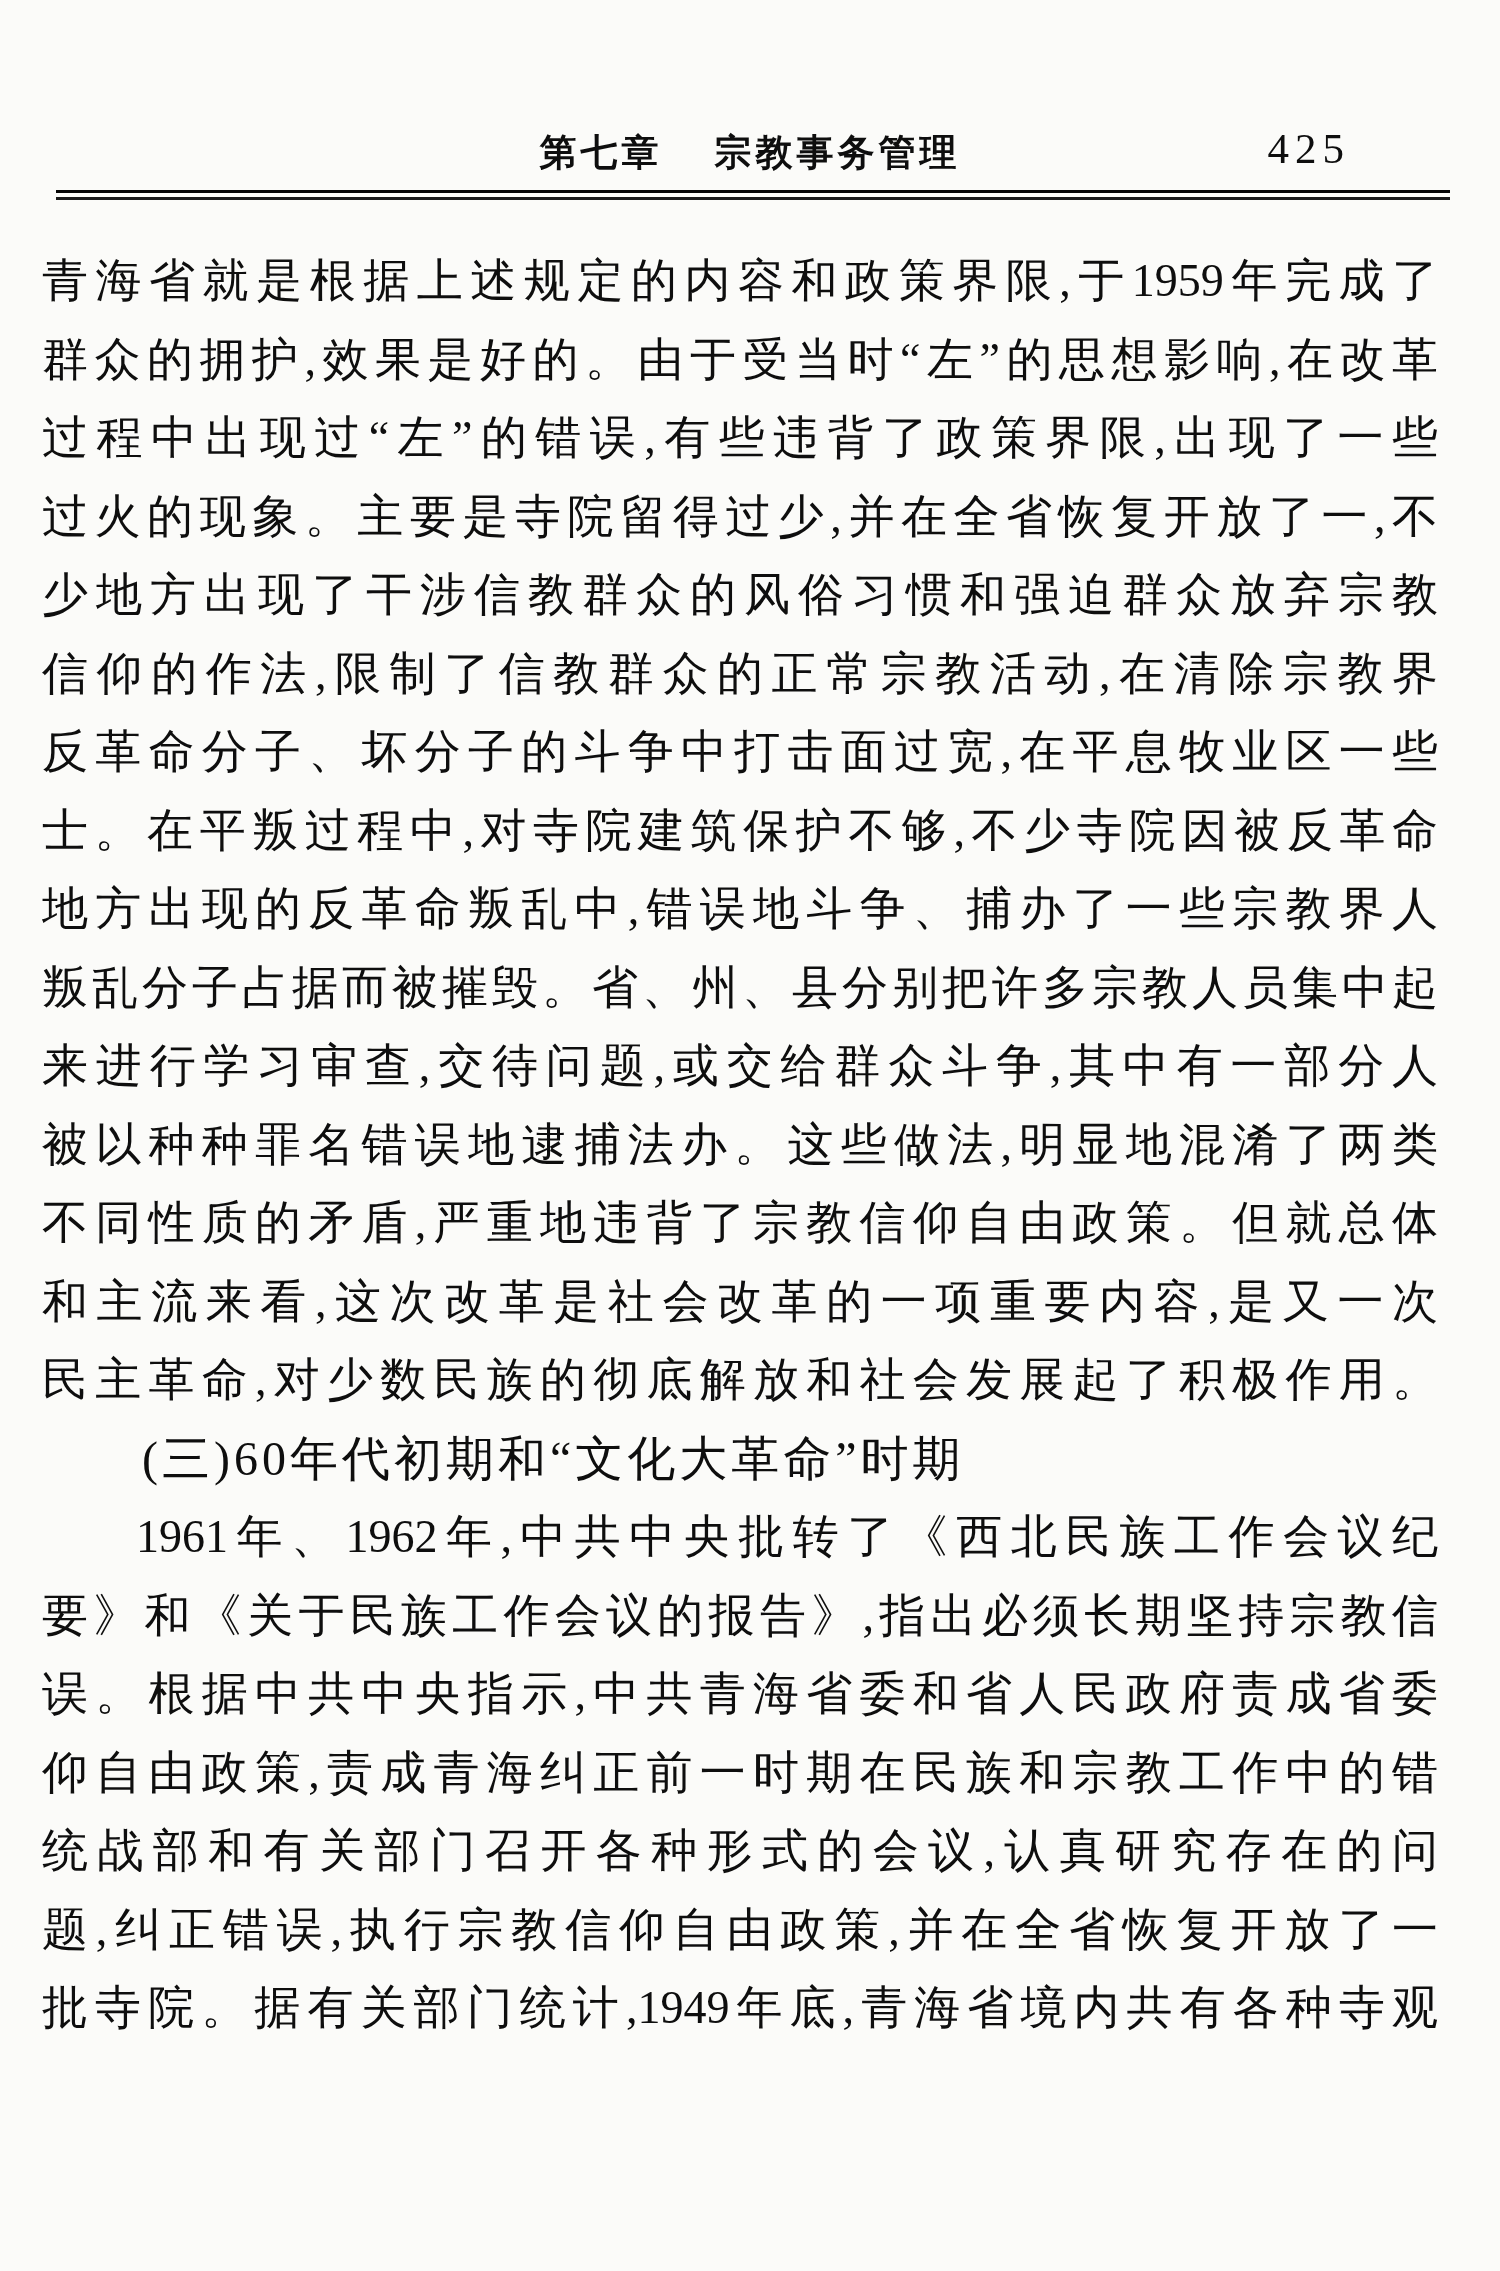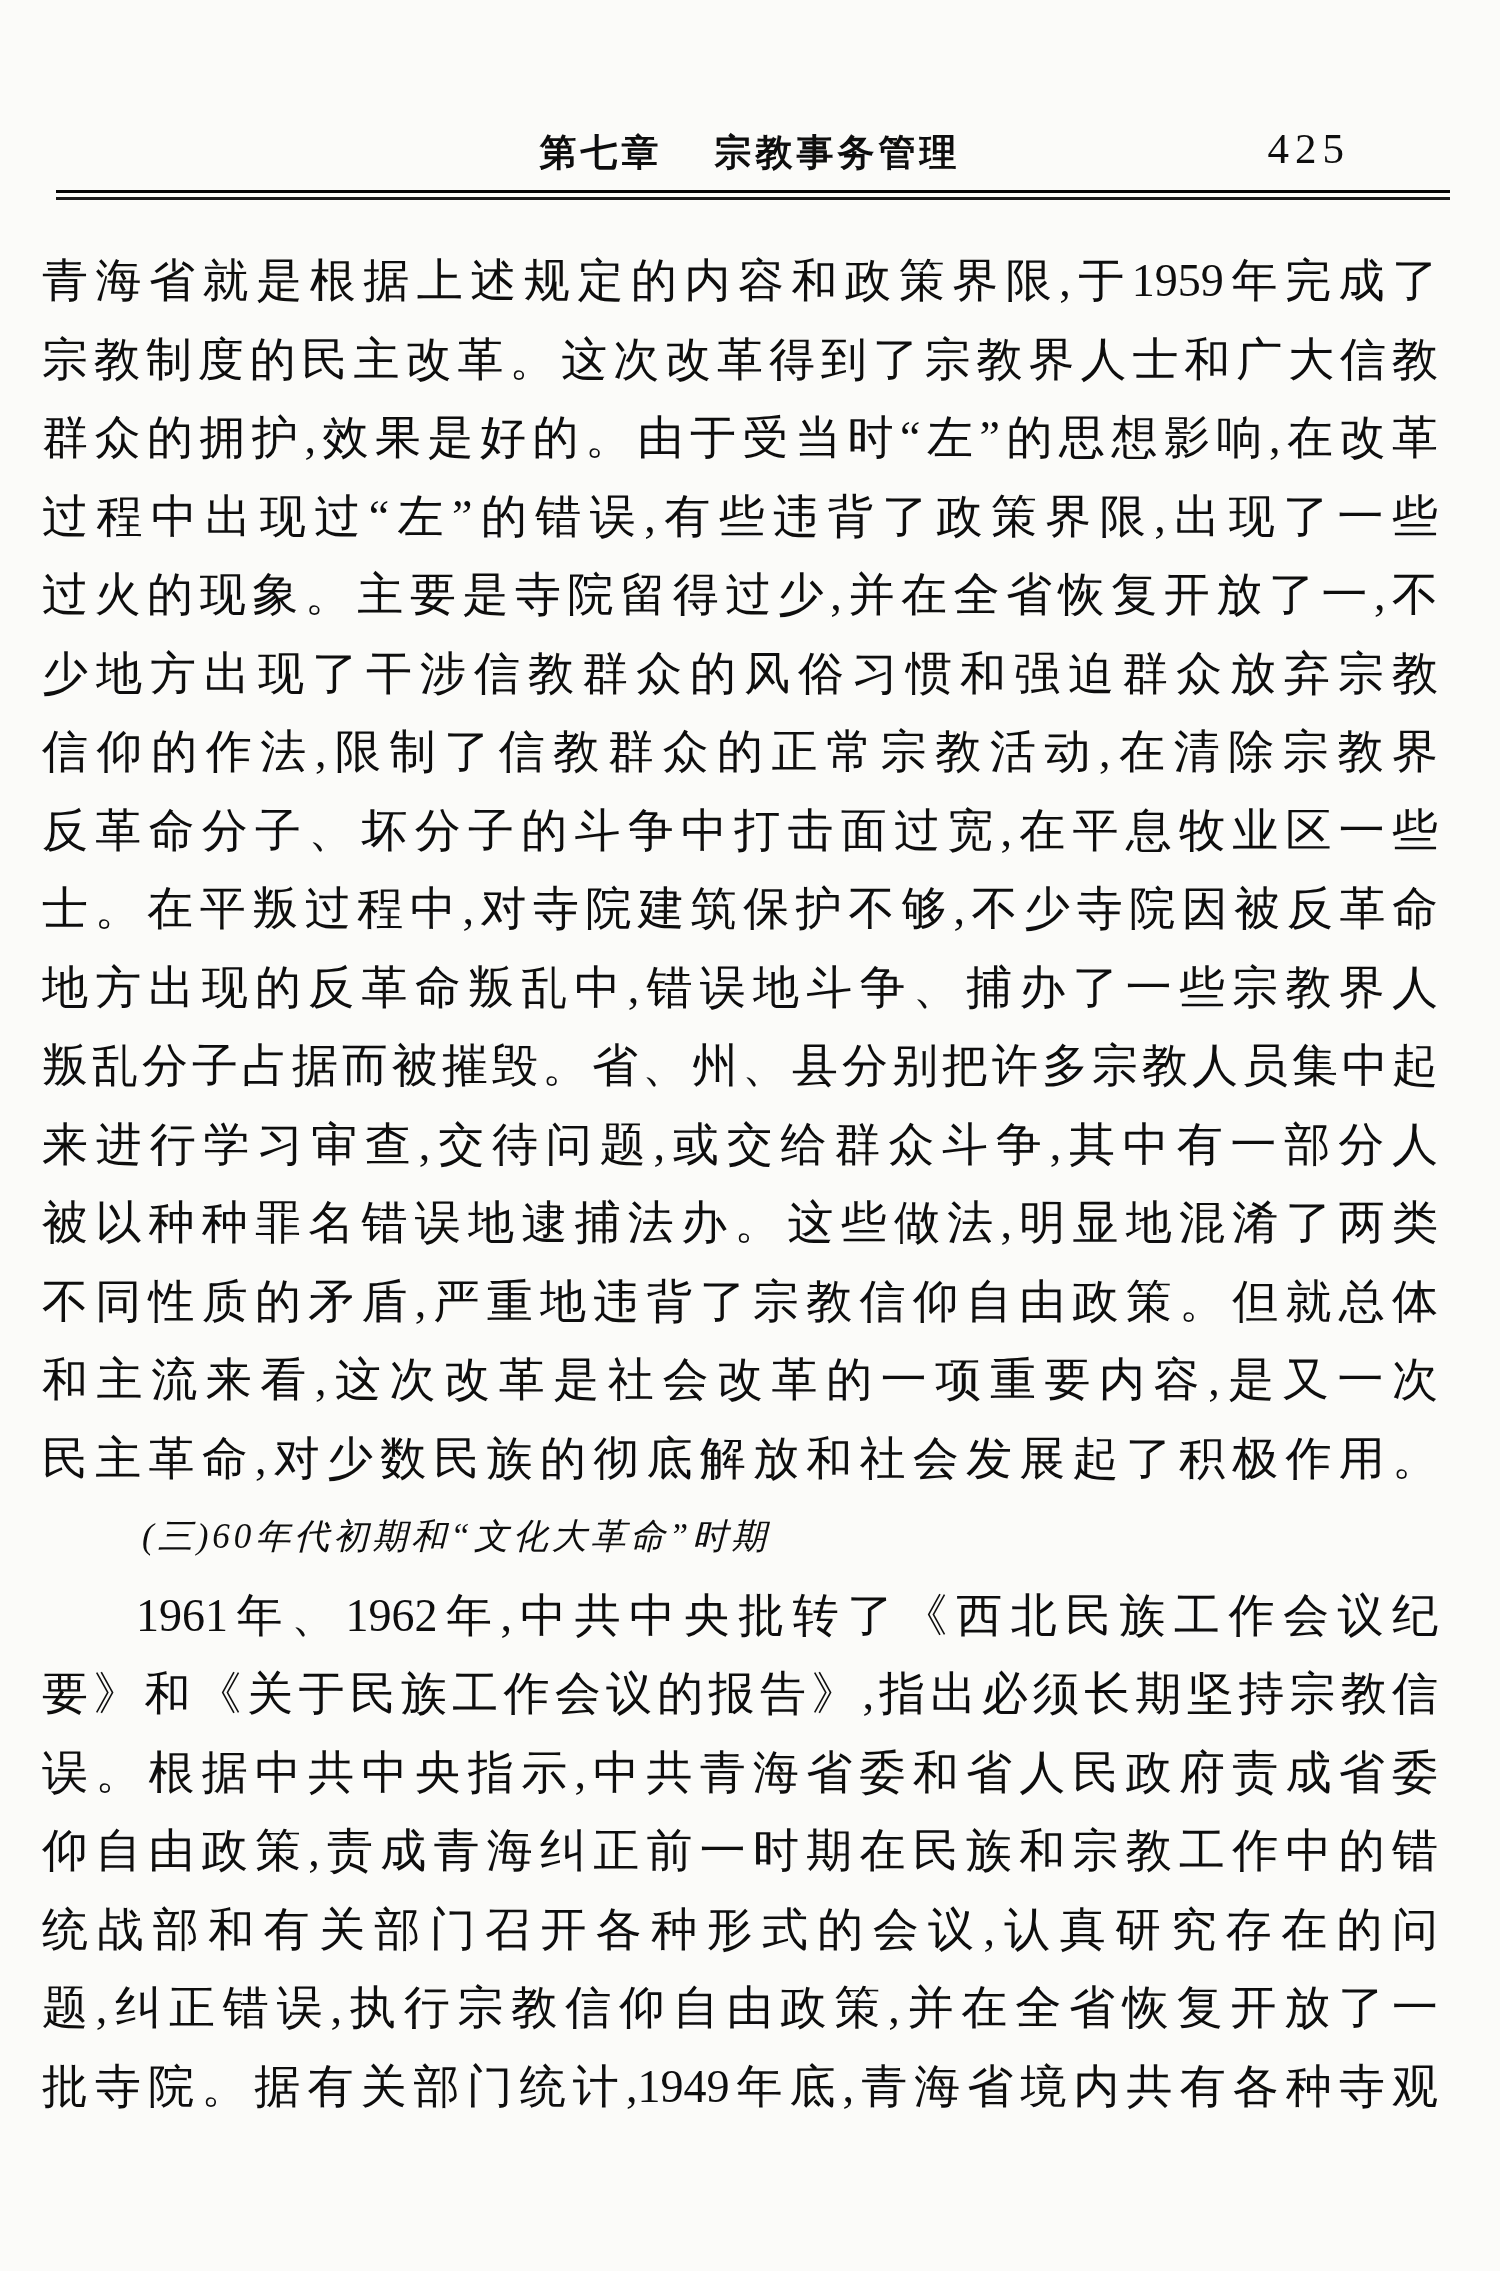--- a/index.html
+++ b/index.html
@@ -64,22 +64,21 @@
     font-size: 46px;
     height: 78.5px;
     line-height: 78.5px;
     letter-spacing: 0;
     text-align: justify;
     text-align-last: justify;
     overflow: hidden;
     white-space: nowrap;
   }
   .line.heading {
-    font-size: 35px;
-    font-style: italic;
+    font-size: 48px;
     font-weight: 500;
     text-align: left;
     text-align-last: left;
     text-indent: 100px;
     letter-spacing: 4px;
   }
   .line.indent {
     text-indent: 94px;
   }
 </style>
@@ -92,21 +91,20 @@
     <div class="header-center">
       <span class="chapter-label">第七章</span><span>宗教事务管理</span>
     </div>
     <span class="page-number">425</span>
   </div>
 
   <div class="rule"></div>
 
   <div class="page-body">
       <div class="line body">青海省就是根据上述规定的内容和政策界限,于1959年完成了</div>
-      <div class="line body">宗教制度的民主改革。这次改革得到了宗教界人士和广大信教</div>
       <div class="line body">群众的拥护,效果是好的。由于受当时“左”的思想影响,在改革</div>
       <div class="line body">过程中出现过“左”的错误,有些违背了政策界限,出现了一些</div>
       <div class="line body">过火的现象。主要是寺院留得过少,并在全省恢复开放了一,不</div>
       <div class="line body">少地方出现了干涉信教群众的风俗习惯和强迫群众放弃宗教</div>
       <div class="line body">信仰的作法,限制了信教群众的正常宗教活动,在清除宗教界</div>
       <div class="line body">反革命分子、坏分子的斗争中打击面过宽,在平息牧业区一些</div>
       <div class="line body">士。在平叛过程中,对寺院建筑保护不够,不少寺院因被反革命</div>
       <div class="line body">地方出现的反革命叛乱中,错误地斗争、捕办了一些宗教界人</div>
       <div class="line body">叛乱分子占据而被摧毁。省、州、县分别把许多宗教人员集中起</div>
       <div class="line body">来进行学习审查,交待问题,或交给群众斗争,其中有一部分人</div>

